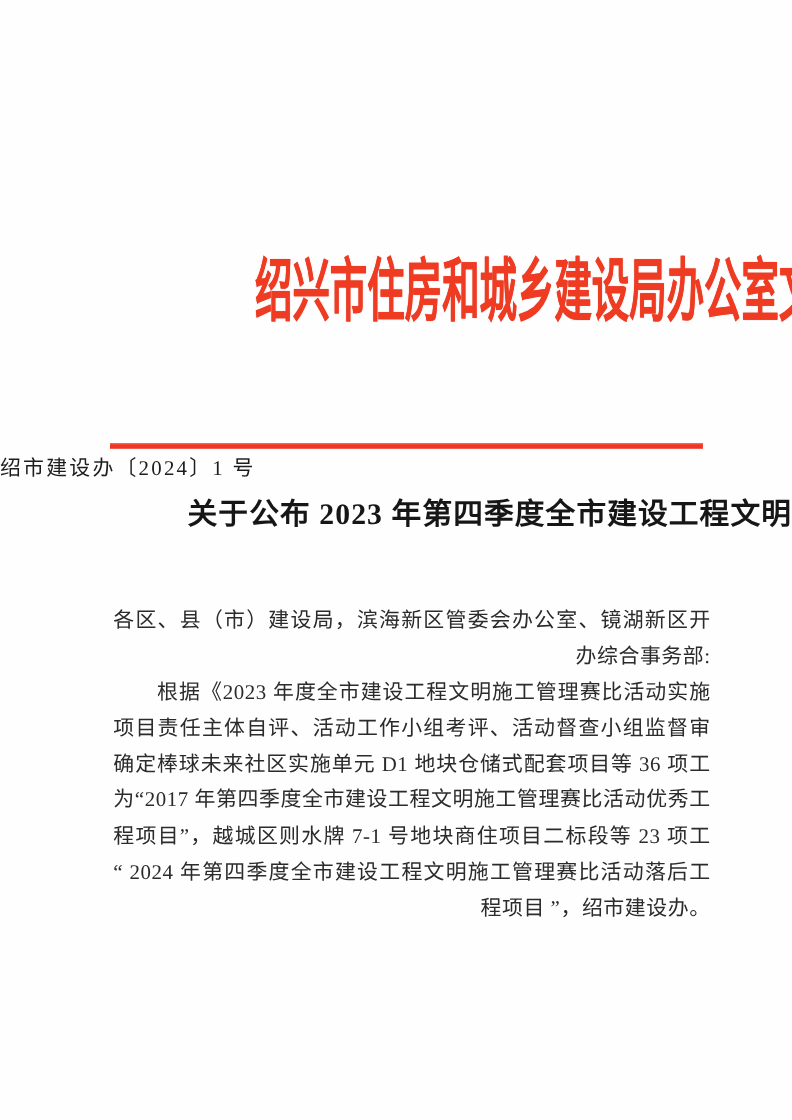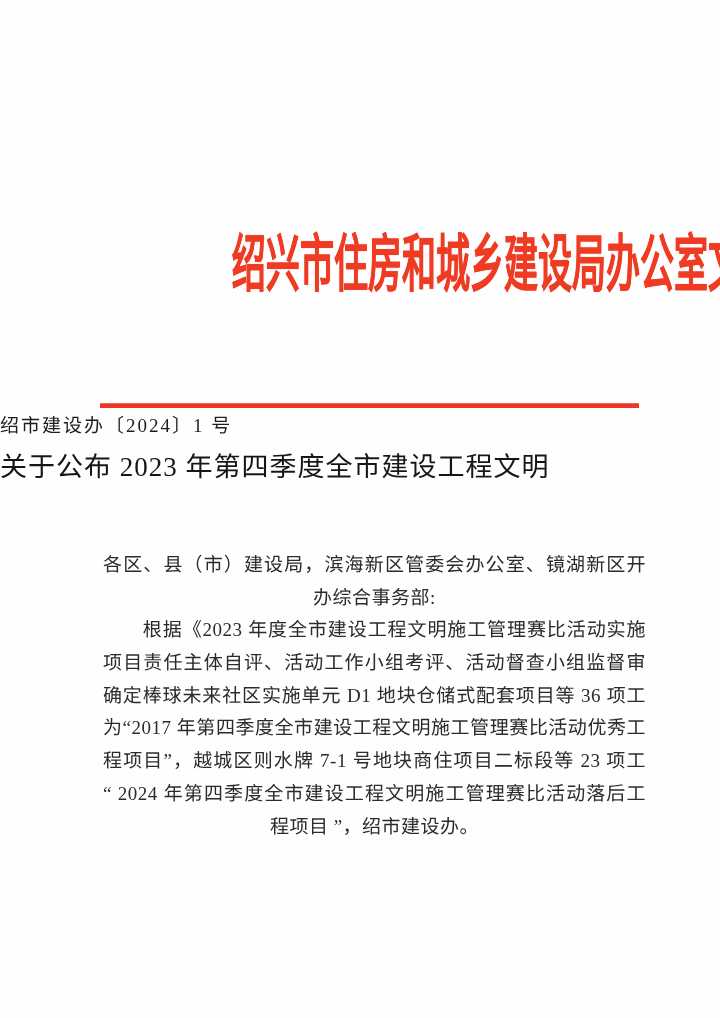--- a/index.html
+++ b/index.html
@@ -58,23 +58,23 @@
     background: #ee3626;
     border-top: 1px solid #f4614a;
   }
   
   .doc-title {
     position: absolute;
     top: 449px;
     left: 0;
     width: 720px;
     margin: 0;
-    text-align: left;
+    text-align: right;
     font-size: 27px;
-    font-weight: normal;
+    font-weight: bold;
     color: #161616;
     line-height: 37px;
     letter-spacing: 1px;
   }
   
   .body-text {
     position: absolute;
     top: 549px;
     left: 103px;
     width: 543px;
@@ -87,21 +87,21 @@
     line-height: 32.7px;
     white-space: nowrap;
     overflow: hidden;
   }
   .body-text .line.justify {
     text-align: justify;
     text-align-last: justify;
     white-space: normal;
   }
   .body-text .line.left {
-    text-align: center;
+    text-align: right;
   }
 </style>
 </head>
 <body>
 
 <div class="page">
 
   <div class="letterhead">
     <span class="inner" style="color: rgb(238, 59, 34);">绍兴市住房和城乡建设局办公室文件</span>
   </div>

